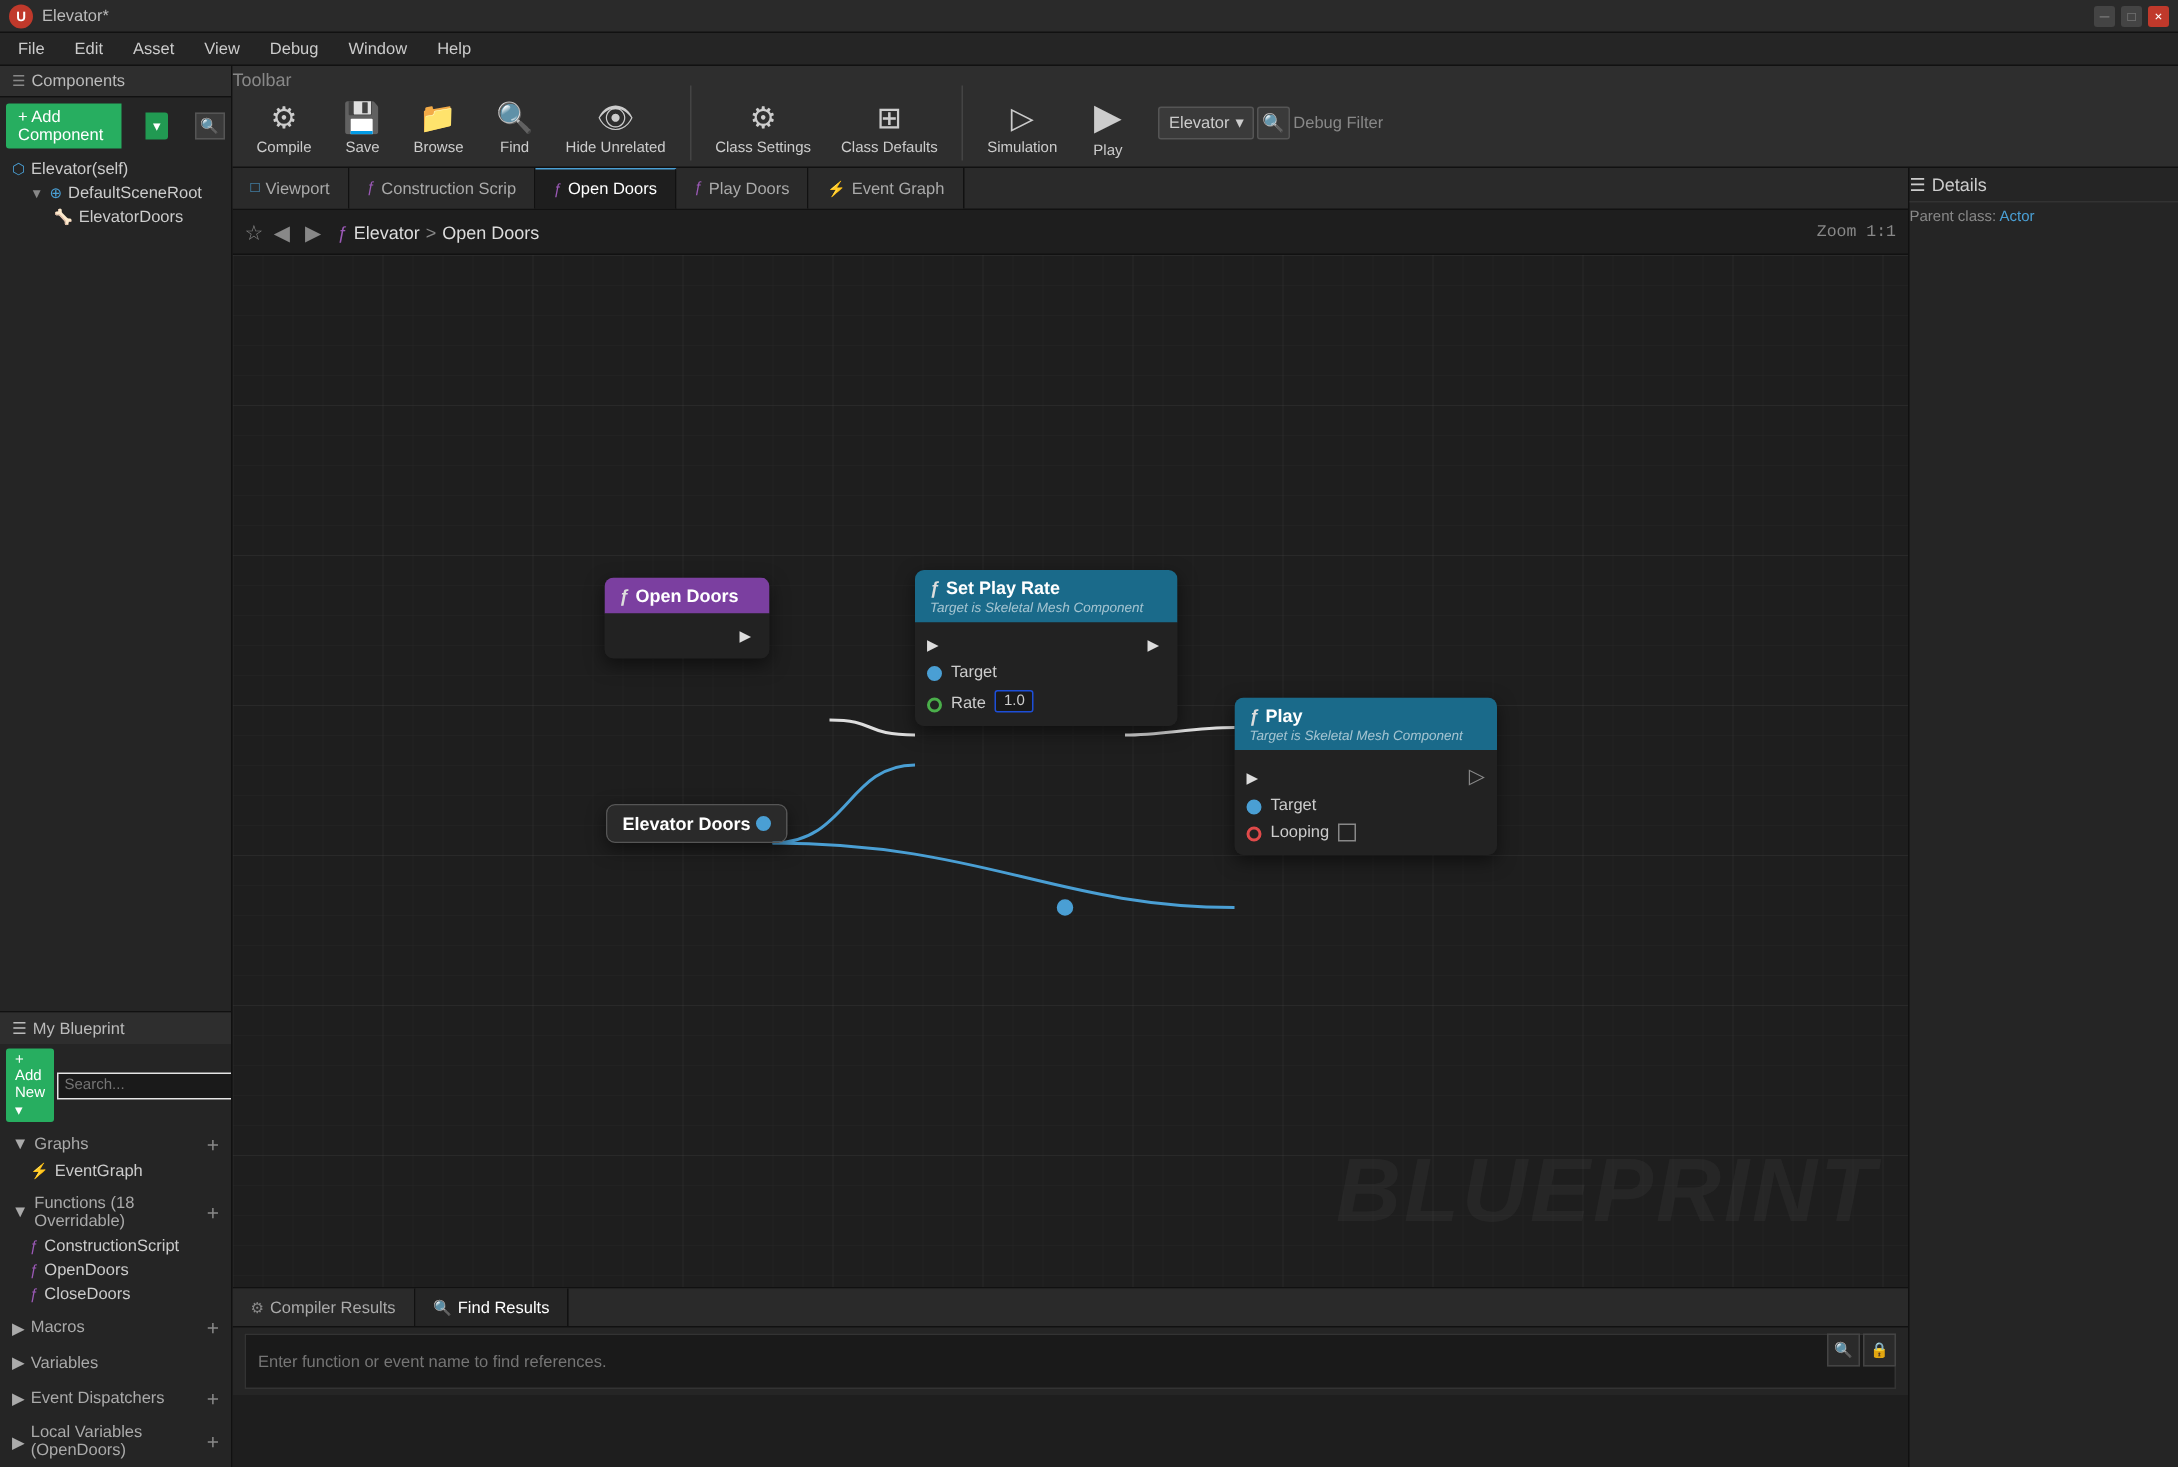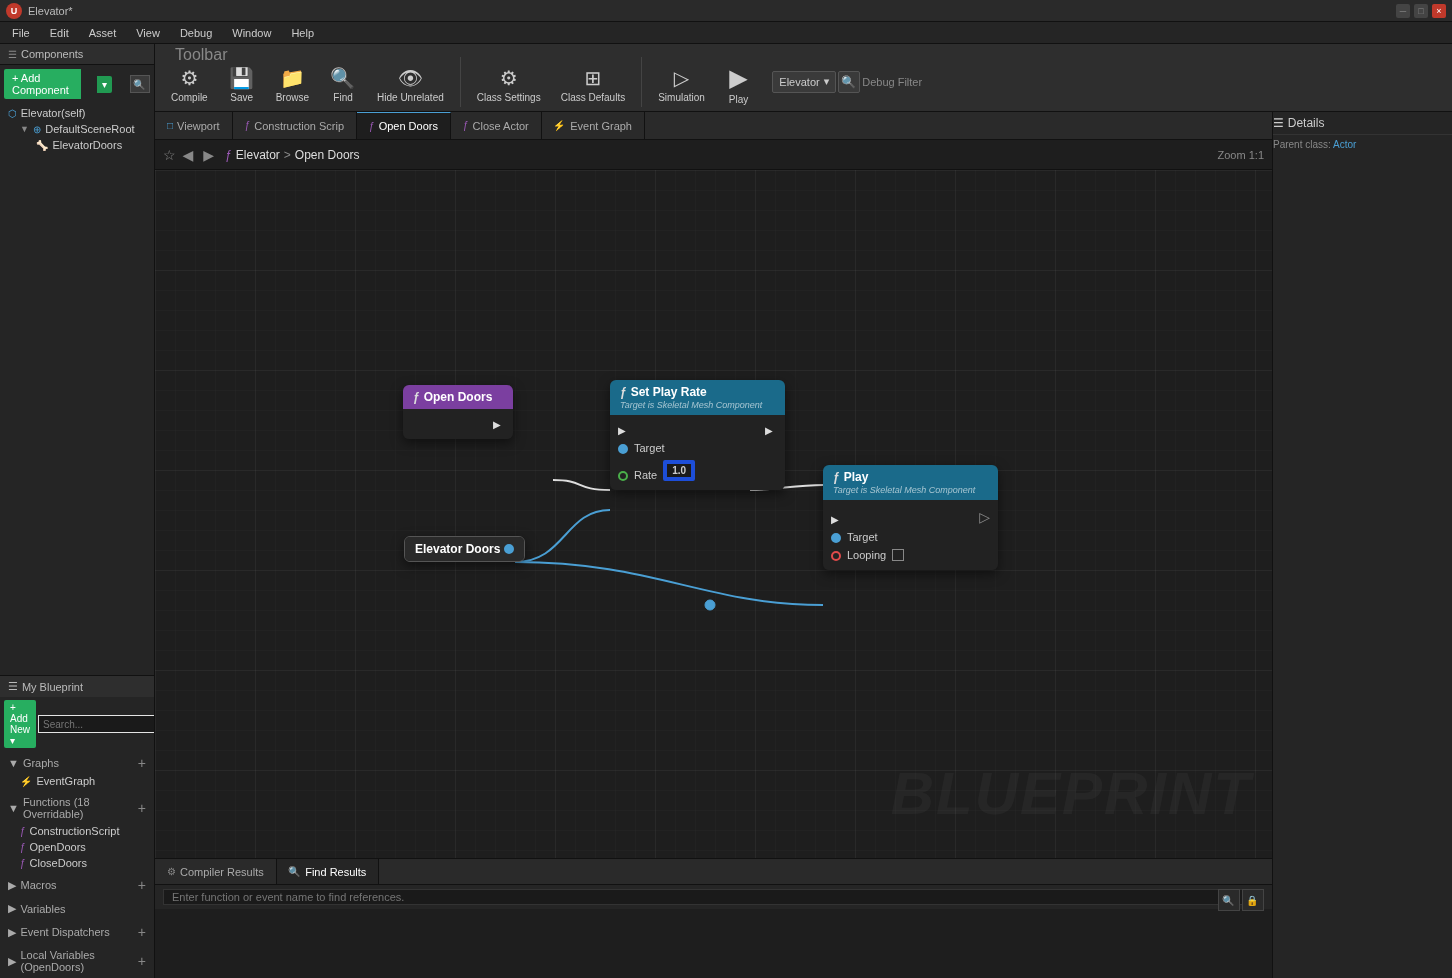--- a/index.html
+++ b/index.html
@@ -249,22 +249,22 @@
       border-bottom: 1px solid #111;
       display: flex;
       align-items: center;
       padding: 0 8px;
       gap: 4px;
       position: relative;
     }
     .toolbar-label {
       position: absolute;
       top: 2px;
-      left: 20px;
-      font-size: 16px;
+      left: 0;
+      font-size: 12px;
       color: #888;
     }
     .toolbar-btn {
       display: flex;
       flex-direction: column;
       align-items: center;
       gap: 2px;
       padding: 4px 8px;
       cursor: pointer;
       border-radius: 3px;
@@ -404,21 +404,21 @@
       padding: 0 3px;
     }
     .star-btn { color: #888; cursor: pointer; font-size: 14px; }
     .breadcrumb-func-icon {
       color: #9b59b6;
       font-size: 12px;
       margin-left: 4px;
     }
     .breadcrumb-separator { color: #888; }
     .breadcrumb-text { font-size: 12px; color: #ddd; }
-    .zoom-text { font-size: 11px; color: #888; }
+    .zoom-text { font-size: 11px; color: #888; font-family: Liberation Mono, monospace; }
 
     
     .blueprint-canvas {
       flex: 1;
       background: #1e1e1e;
       position: relative;
       overflow: hidden;
     }
 
     
@@ -498,26 +498,25 @@
       border-radius: 50%;
       border: 2px solid;
       display: inline-block;
       flex-shrink: 0;
     }
     .pin-circle.blue { border-color: #4a9fd4; background: #4a9fd4; }
     .pin-circle.green { border-color: #4aae4a; background: transparent; }
     .pin-circle.red { border-color: #e04a4a; background: transparent; }
     .pin-value {
       background: #1a1a1a;
-      border: 4px solid #1d4ed8;
+      border: 1px solid #1d4ed8;
       color: #ccc;
       font-size: 10px;
       padding: 1px 5px;
       border-radius: 2px;
-      font-weight: bold;
     }
     .bp-node-subtitle {
       font-size: 9px;
       color: rgba(255,255,255,0.6);
       font-weight: normal;
       font-style: italic;
     }
     .checkbox-input {
       width: 12px;
       height: 12px;
@@ -826,21 +825,21 @@
           <div class="tab">
             <span class="tab-icon">ƒ</span>
             <span>Construction Scrip</span>
           </div>
           <div class="tab active">
             <span class="tab-icon">ƒ</span>
             <span>Open Doors</span>
           </div>
           <div class="tab">
             <span class="tab-icon">ƒ</span>
-            <span>Close Actor</span>
+            <span>Play Doors</span>
           </div>
           <div class="tab">
             <span class="tab-icon event">⚡</span>
             <span>Event Graph</span>
           </div>
         </div>
 
         <div class="breadcrumb-row">
           <div class="breadcrumb-left">
             <span class="star-btn">☆</span>
@@ -950,21 +949,21 @@
               <span class="bottom-tab-icon">⚙</span>
               <span>Compiler Results</span>
             </div>
             <div class="bottom-tab active">
               <span class="bottom-tab-icon">🔍</span>
               <span>Find Results</span>
             </div>
           </div>
           <div class="bottom-search-row">
             <div class="bottom-search-container">
-              <input class="bottom-search-text" style="width: 100%; height: 16px; background: rgb(26, 26, 26); border: 1px solid rgb(51, 51, 51); color: rgb(102, 102, 102); font-size: 11px; padding: 0px 8px;" placeholder="Enter function or event name to find references.">
+              <input class="bottom-search-text" style="width: 100%; height: 37px; background: rgb(26, 26, 26); border: 1px solid rgb(51, 51, 51); color: rgb(102, 102, 102); font-size: 11px; padding: 0px 8px;" placeholder="Enter function or event name to find references.">
               <div style="position:absolute; right:24px; top:0; display:flex;">
                 <div class="bottom-icon-btn">🔍</div>
               </div>
               <div style="position:absolute; right:0; top:0;">
                 <div class="bottom-icon-btn">🔒</div>
               </div>
             </div>
           </div>
           <div class="bottom-content-area"></div>
         </div>

